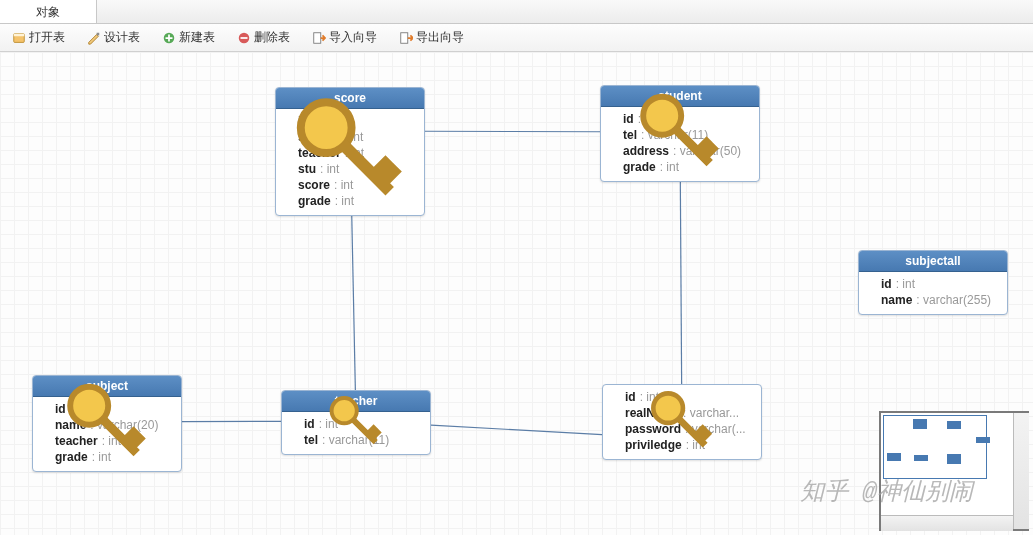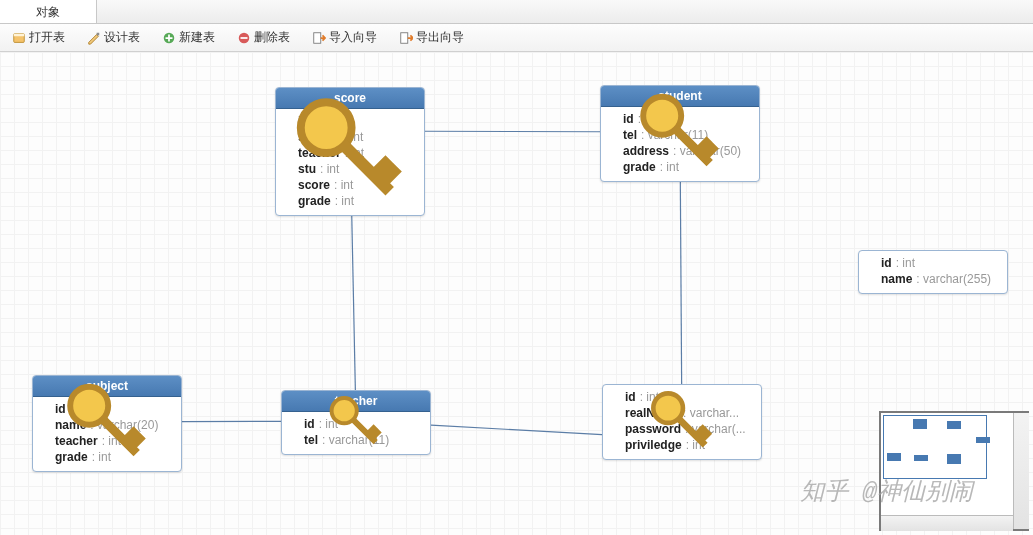--- a/index.html
+++ b/index.html
@@ -182,20 +182,21 @@
             <span class="ctype">: varchar(50)</span>
           </div>
           <div class="col">
             <span class="key"></span>
             <span class="cname">grade</span>
             <span class="ctype">: int</span>
           </div>
         </div>
       </div>
       <div class="entity" style="left: 858px; top: 198px; width: 150px;">
+        <div class="ent-head">subjectall</div>
         <div class="ent-body">
           <div class="col">
             <span class="key"></span>
             <span class="cname">id</span>
             <span class="ctype">: int</span>
           </div>
           <div class="col">
             <span class="key"></span>
             <span class="cname">name</span>
             <span class="ctype">: varchar(255)</span>

